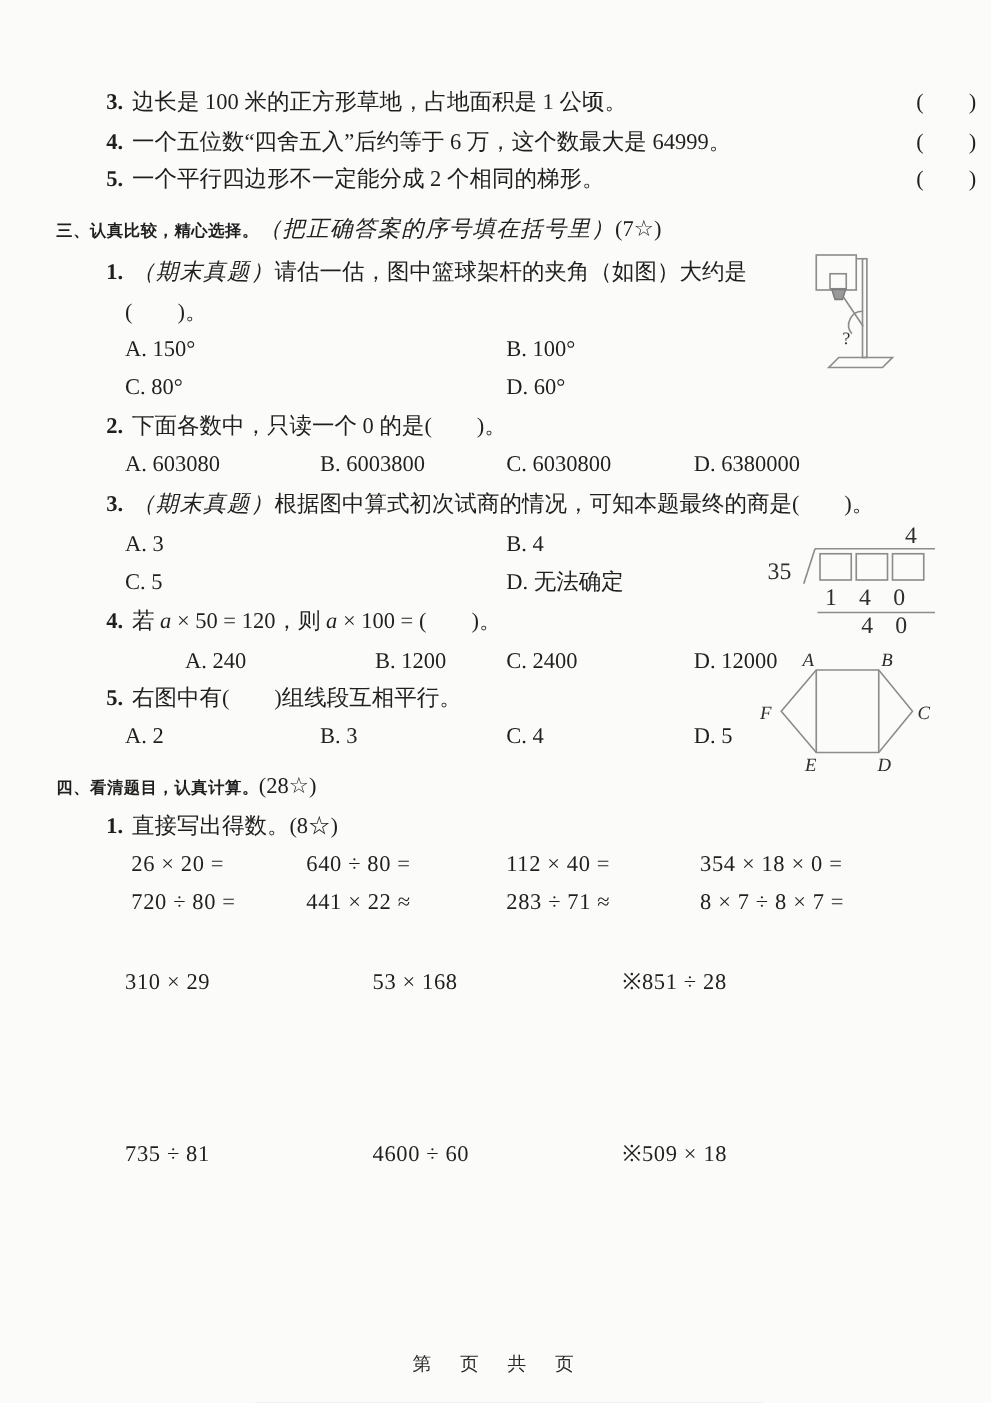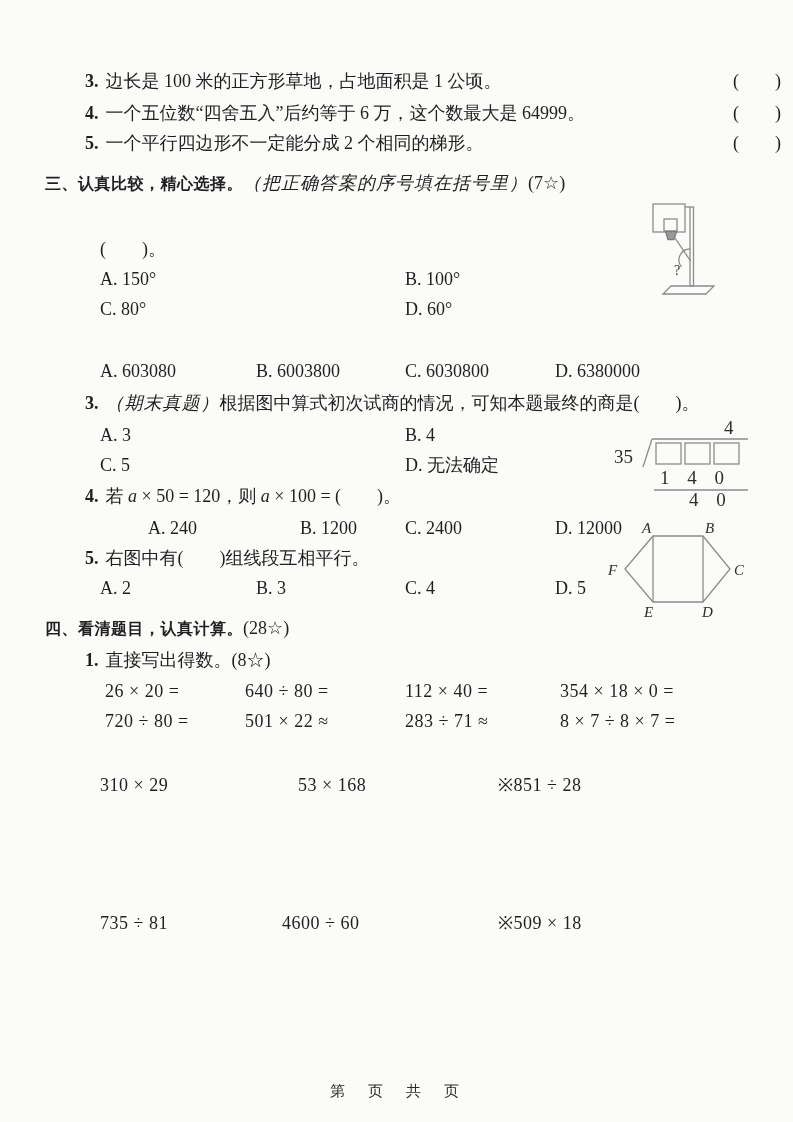--- a/index.html
+++ b/index.html
@@ -1,20 +1,20 @@
 <!DOCTYPE html>
 <html><head>
 <meta charset="utf-8">
 <style>
   html,body{margin:0;padding:0;background:#e8e8e6;}
   .page{position:relative;width:793px;height:1122px;background:#fbfbf9;
         font-family:"Liberation Serif","DejaVu Serif",serif;color:#1f1f1f;overflow:hidden;}
   .row{position:absolute;white-space:nowrap;font-size:18px;line-height:23px;}
   .num{font-weight:bold;margin-right:7px;}
-  .sec{font-weight:bold;font-size:16px;letter-spacing:.5px;}
+  .sec{font-weight:bold;font-size:13px;letter-spacing:.5px;}
   .kai{font-style:italic;letter-spacing:1px;}
   .score{font-weight:normal;font-style:normal;letter-spacing:0;}
   .blank{position:absolute;left:648px;top:0;}
   .opt{position:absolute;top:0;}
   .expr{position:absolute;top:0;letter-spacing:.5px;}
   .it{font-style:italic;}
   .fig{position:absolute;}
   .fig svg{display:block;overflow:visible;}
   .fig line,.fig rect,.fig polygon,.fig path{stroke:#8c8c8c;fill:none;stroke-width:1.3;}
   .fig text{font-family:"Liberation Serif","DejaVu Serif",serif;fill:#2e2e2e;stroke:none;}
@@ -36,20 +36,23 @@
   </div>
   <div class="row" style="top:132px;left:85px;right:0;">
     <span class="num">5.</span><span>一个平行四边形不一定能分成 2 个相同的梯形。</span>
     <span class="blank">(　　)</span>
   </div>
 
   <div class="row" style="top:172px;left:45px;">
     <span class="sec">三、认真比较，精心选择。</span><span class="kai">（把正确答案的序号填在括号里）</span><span class="score">(7☆)</span>
   </div>
 
+  <div class="row" style="top:206px;left:85px;">
+    <span class="num">1.</span><span class="kai">（期末真题）</span><span>请估一估，图中篮球架杆的夹角（如图）大约是</span>
+  </div>
   <div class="row" style="top:238px;left:100px;">
     <span>(　　)。</span>
   </div>
   <div class="row" style="top:268px;left:0;width:100%;">
     <span class="opt" style="left:100px;">A. 150°</span>
     <span class="opt" style="left:405px;">B. 100°</span>
   </div>
   <div class="row" style="top:298px;left:0;width:100%;">
     <span class="opt" style="left:100px;">C. 80°</span>
     <span class="opt" style="left:405px;">D. 60°</span>
@@ -62,20 +65,23 @@
       <path d="M20.5 33.5 L31.5 33.5 L29 41.5 L23 41.5 Z" style="fill:#9a9a9a;stroke:#7d7d7d;"></path>
       <line x1="40" y1="9" x2="45" y2="9"></line>
       <rect x="45" y="9" width="3.5" height="79"></rect>
       <line x1="30" y1="40" x2="45.5" y2="63"></line>
       <path d="M45.5 51 A 11 11 0 0 0 36.5 69"></path>
       <text x="29" y="77" font-size="14">?</text>
       <polygon points="26,88 69,88 61,96 18,96"></polygon>
     </svg>
   </div>
 
+  <div class="row" style="top:329px;left:85px;">
+    <span class="num">2.</span><span>下面各数中，只读一个 0 的是(　　)。</span>
+  </div>
   <div class="row" style="top:360px;left:0;width:100%;">
     <span class="opt" style="left:100px;">A. 603080</span>
     <span class="opt" style="left:256px;">B. 6003800</span>
     <span class="opt" style="left:405px;">C. 6030800</span>
     <span class="opt" style="left:555px;">D. 6380000</span>
   </div>
 
   <div class="row" style="top:392px;left:85px;">
     <span class="num">3.</span><span class="kai">（期末真题）</span><span>根据图中算式初次试商的情况，可知本题最终的商是(　　)。</span>
   </div>
@@ -145,31 +151,31 @@
     <span class="num">1.</span><span>直接写出得数。</span><span class="score">(8☆)</span>
   </div>
   <div class="row" style="top:680px;left:0;width:100%;">
     <span class="expr" style="left:105px;">26 × 20 =</span>
     <span class="expr" style="left:245px;">640 ÷ 80 =</span>
     <span class="expr" style="left:405px;">112 × 40 =</span>
     <span class="expr" style="left:560px;">354 × 18 × 0 =</span>
   </div>
   <div class="row" style="top:710px;left:0;width:100%;">
     <span class="expr" style="left:105px;">720 ÷ 80 =</span>
-    <span class="expr" style="left:245px;">501 × 22 ≈</span>
+    <span class="expr" style="left:245px;">441 × 22 ≈</span>
     <span class="expr" style="left:405px;">283 ÷ 71 ≈</span>
     <span class="expr" style="left:560px;">8 × 7 ÷ 8 × 7 =</span>
   </div>
 
   <div class="row" style="top:774px;left:0;width:100%;">
     <span class="expr" style="left:100px;">310 × 29</span>
     <span class="expr" style="left:298px;">53 × 168</span>
     <span class="expr" style="left:498px;">※851 ÷ 28</span>
   </div>
   <div class="row" style="top:912px;left:0;width:100%;">
     <span class="expr" style="left:100px;">735 ÷ 81</span>
-    <span class="expr" style="left:282px;text-align:center;">4600 ÷ 60</span>
+    <span class="expr" style="left:298px;text-align:center;">4600 ÷ 60</span>
     <span class="expr" style="left:498px;">※509 × 18</span>
   </div>
 
   <div class="footer" style="top:1082px;">第　页　共　页</div>
 
 </div>
 
 </body></html>

